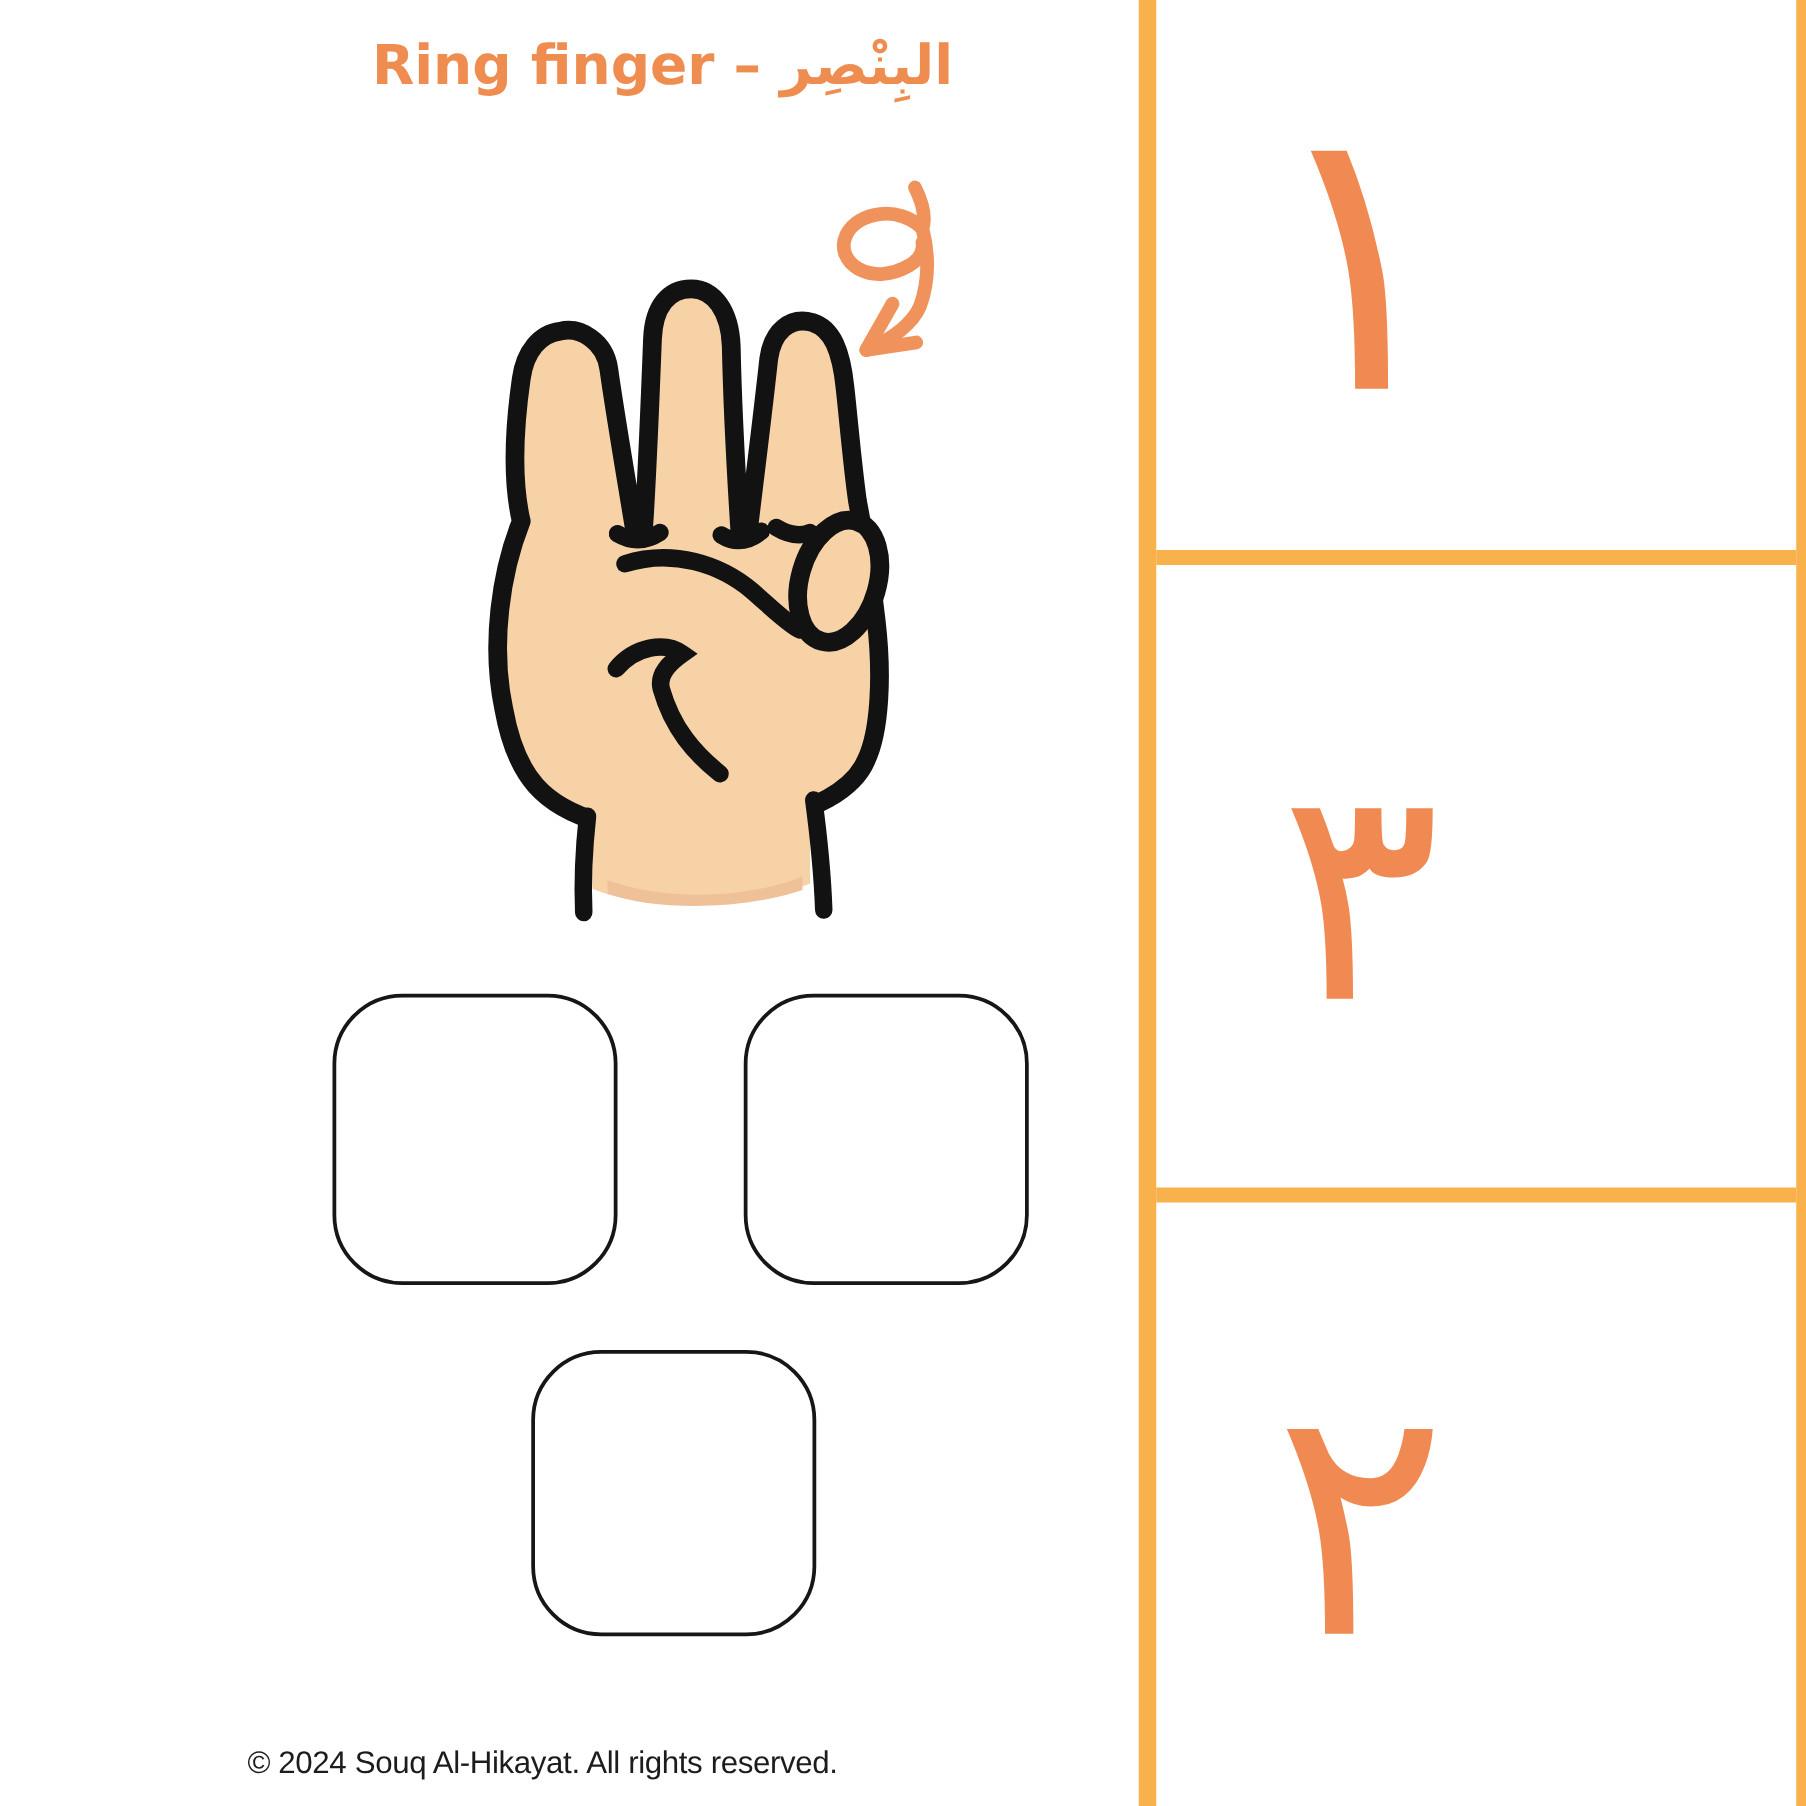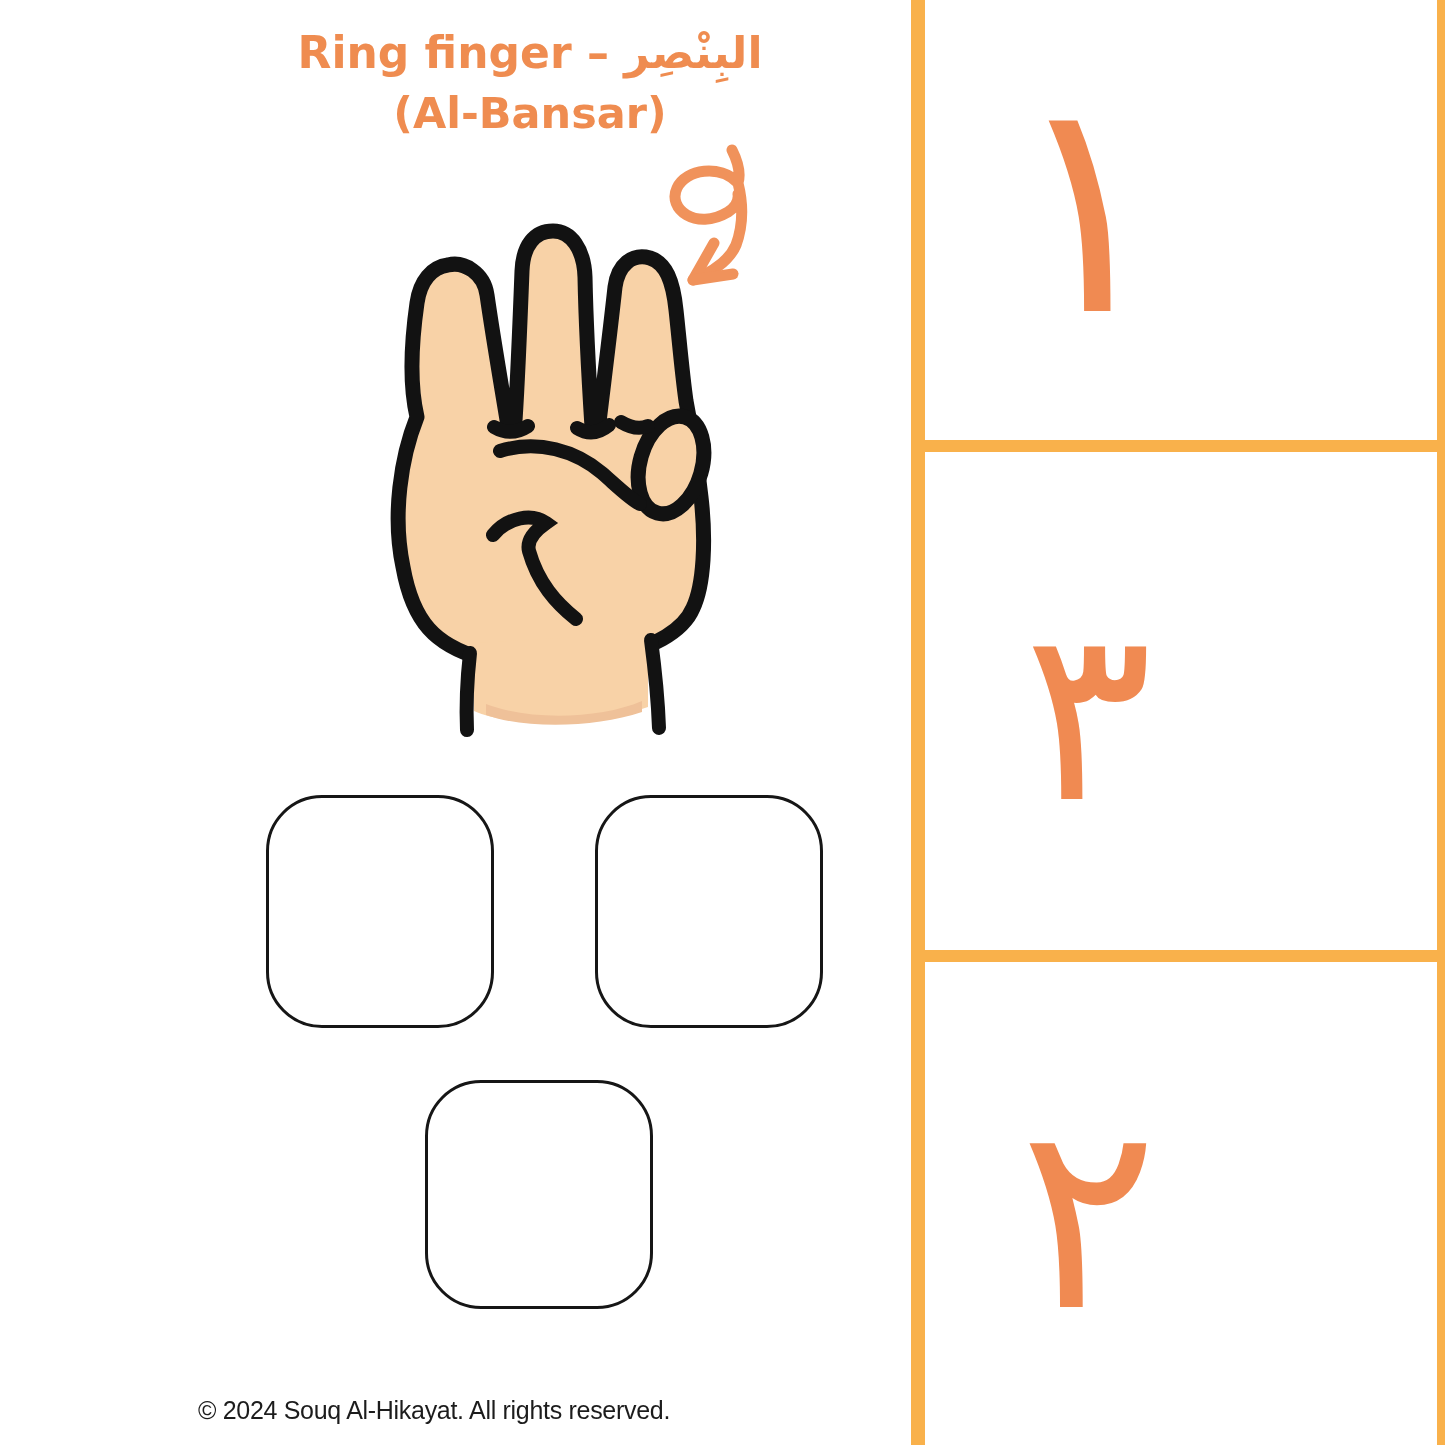--- a/index.html
+++ b/index.html
@@ -50,21 +50,20 @@
     font-size:25px;color:#1c1c1c;letter-spacing:-0.3px;
   }
 </style>
 </head>
 <body>
 
 <div class="canvas">
 
   <div class="title-block">
     <div class="title-line1">Ring finger – البِنْصِر</div>
-    <div class="title-line2">(Al-Bansar)</div>
   </div>
 
   <svg class="arrow-svg" viewBox="0 0 180 170">
     <g fill="none" stroke="#F0925B" stroke-width="11" stroke-linecap="round">
       <path d="M 92,22 C 98,34 101,45 98,55
                C 80,36 46,41 37,60
                C 27,81 56,103 88,84
                C 96,79 99,73 98,66
                M 98,55 C 103,75 104,95 96,117
                C 90,131 74,143 55,151"></path>

